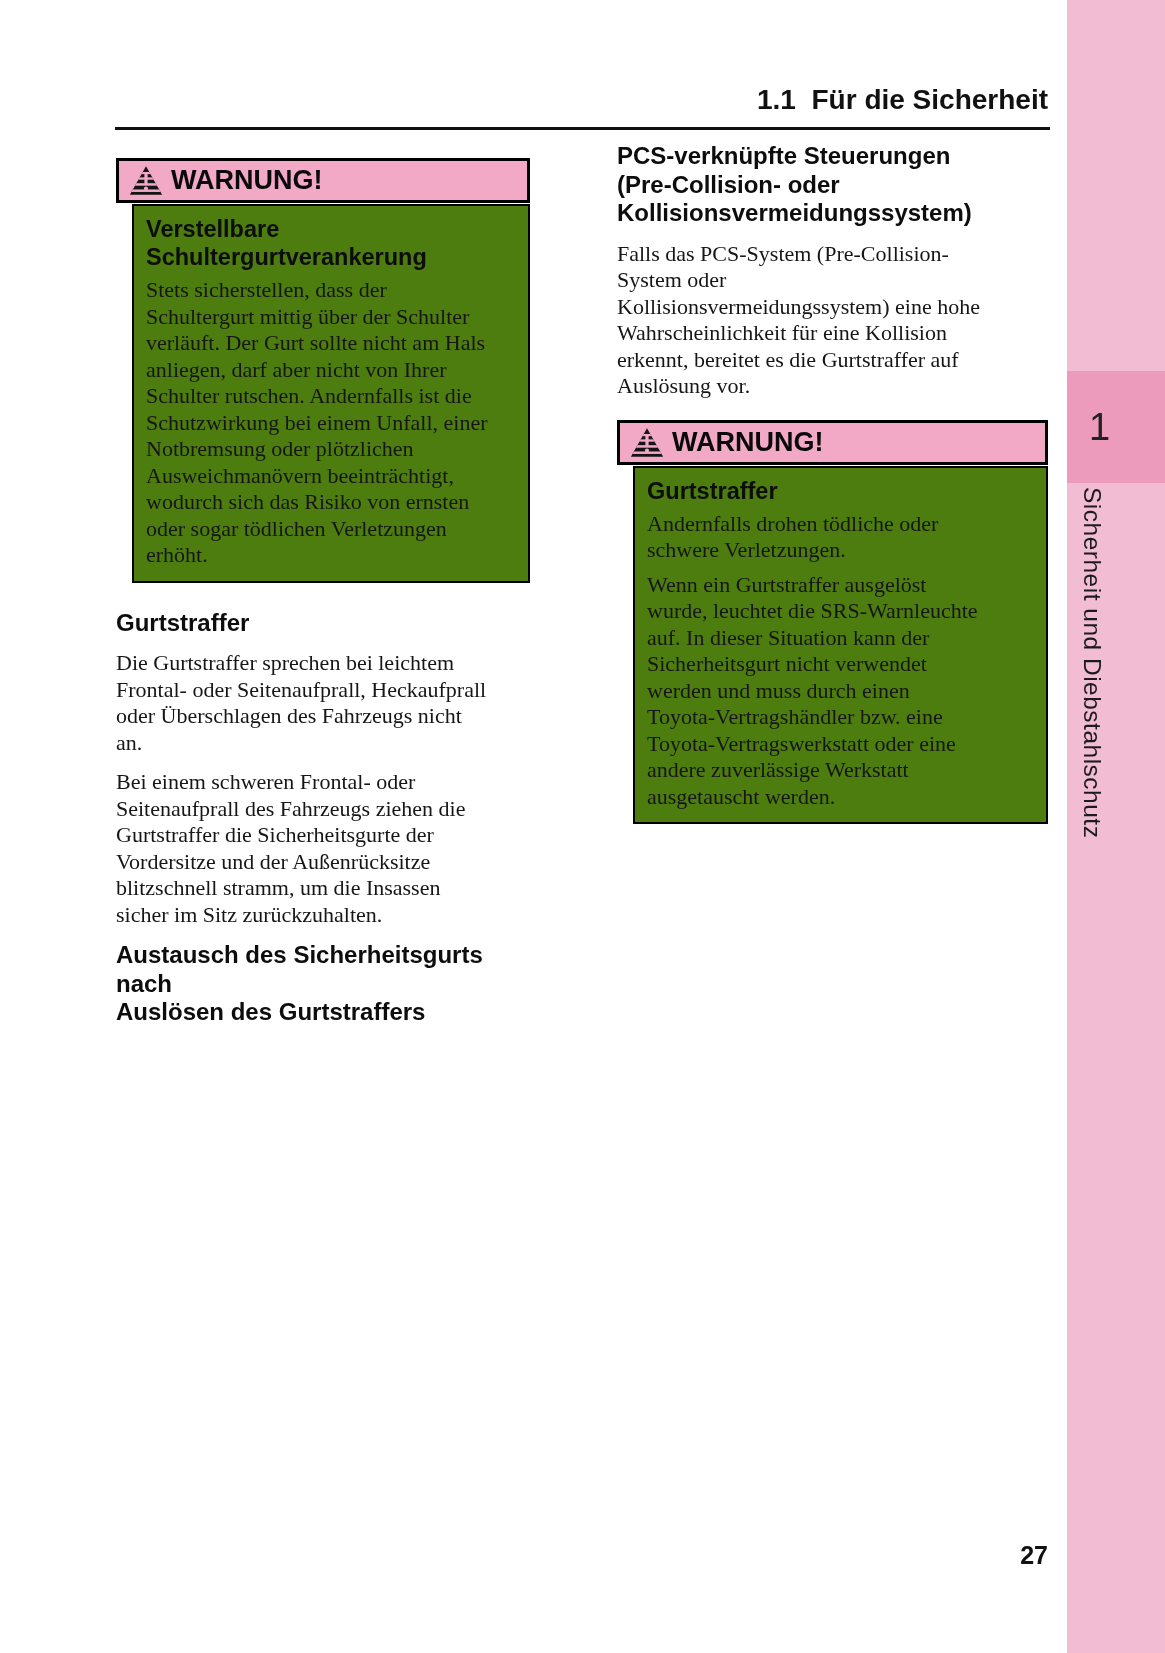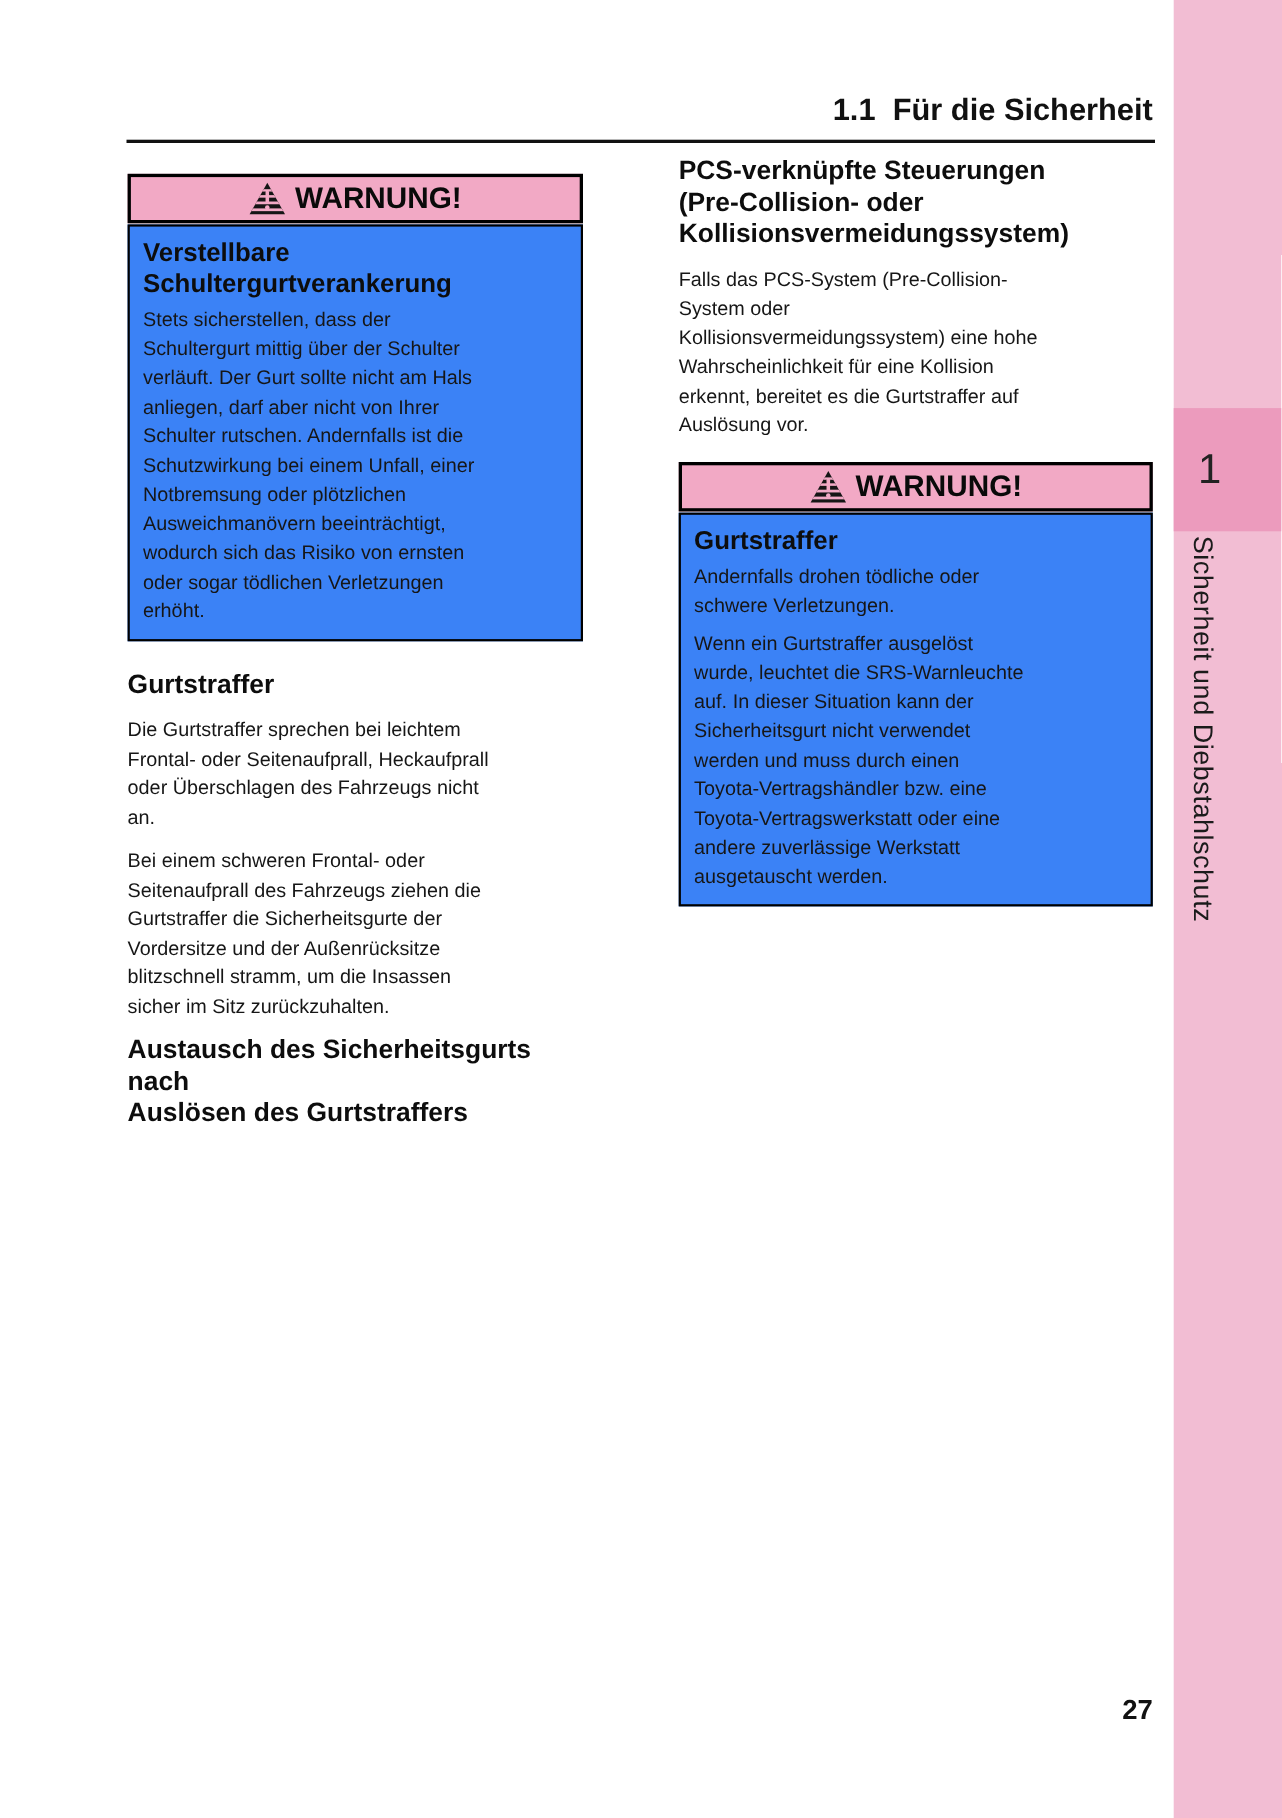--- a/index.html
+++ b/index.html
@@ -47,48 +47,48 @@
   .page-number {
     position:absolute; top:1541px; right:117px;
     font-size:25px; font-weight:700; color:#111;
   }
 
   
   .col-left  { position:absolute; top:158px; left:116px;  width:414px; }
   .col-right { position:absolute; top:142px; left:617px;  width:431px; }
 
   p.body-text {
-    margin:0 0 13px; font-size:18px; line-height:26.5px;
+    margin:0 0 13px; font-size:22px; line-height:26.5px;font-family:Liberation Serif, serif;
   }
   .section-heading {
     font-size:24px; font-weight:700; line-height:28.5px;
     margin:0 0 13px; color:#0d0d0d;
   }
   .gap-above { margin-top:26px; }
   .gap-above-sm { margin-top:6px; }
 
   
   .warnbox { width:100%; }
   .warnbox-band {
     background:#F2A9C5;
     border:3px solid #000;
     display:flex; align-items:center; gap:8px;
     padding:3px 10px;
-    justify-content:center;
   }
   .warnbox-band .warn-title {
     font-size:27px; font-weight:700; color:#0a0a0a; line-height:33px;
   }
   .warn-icon { display:inline-flex; width:34px; height:31px; }
   .warn-icon svg { width:34px; height:31px; }
   .warnbox-body {
     border:2px solid #000;
     margin-top:1px;
-    background:#3b82f6;
+    background:#4d7c0f;
     padding:9px 12px 12px;
+    margin-left:16px;
   }
   .warn-heading {
     font-size:23.5px; font-weight:700; line-height:28px; margin:0 0 6px;
     color:#0d0d0d;
   }
   .warnbox-body p.body-text { margin:0 0 8px; }
   .warnbox-body p.body-text:last-child { margin-bottom:0; }
 
   .rc-warnbox { margin-top:20px; }
 </style>

